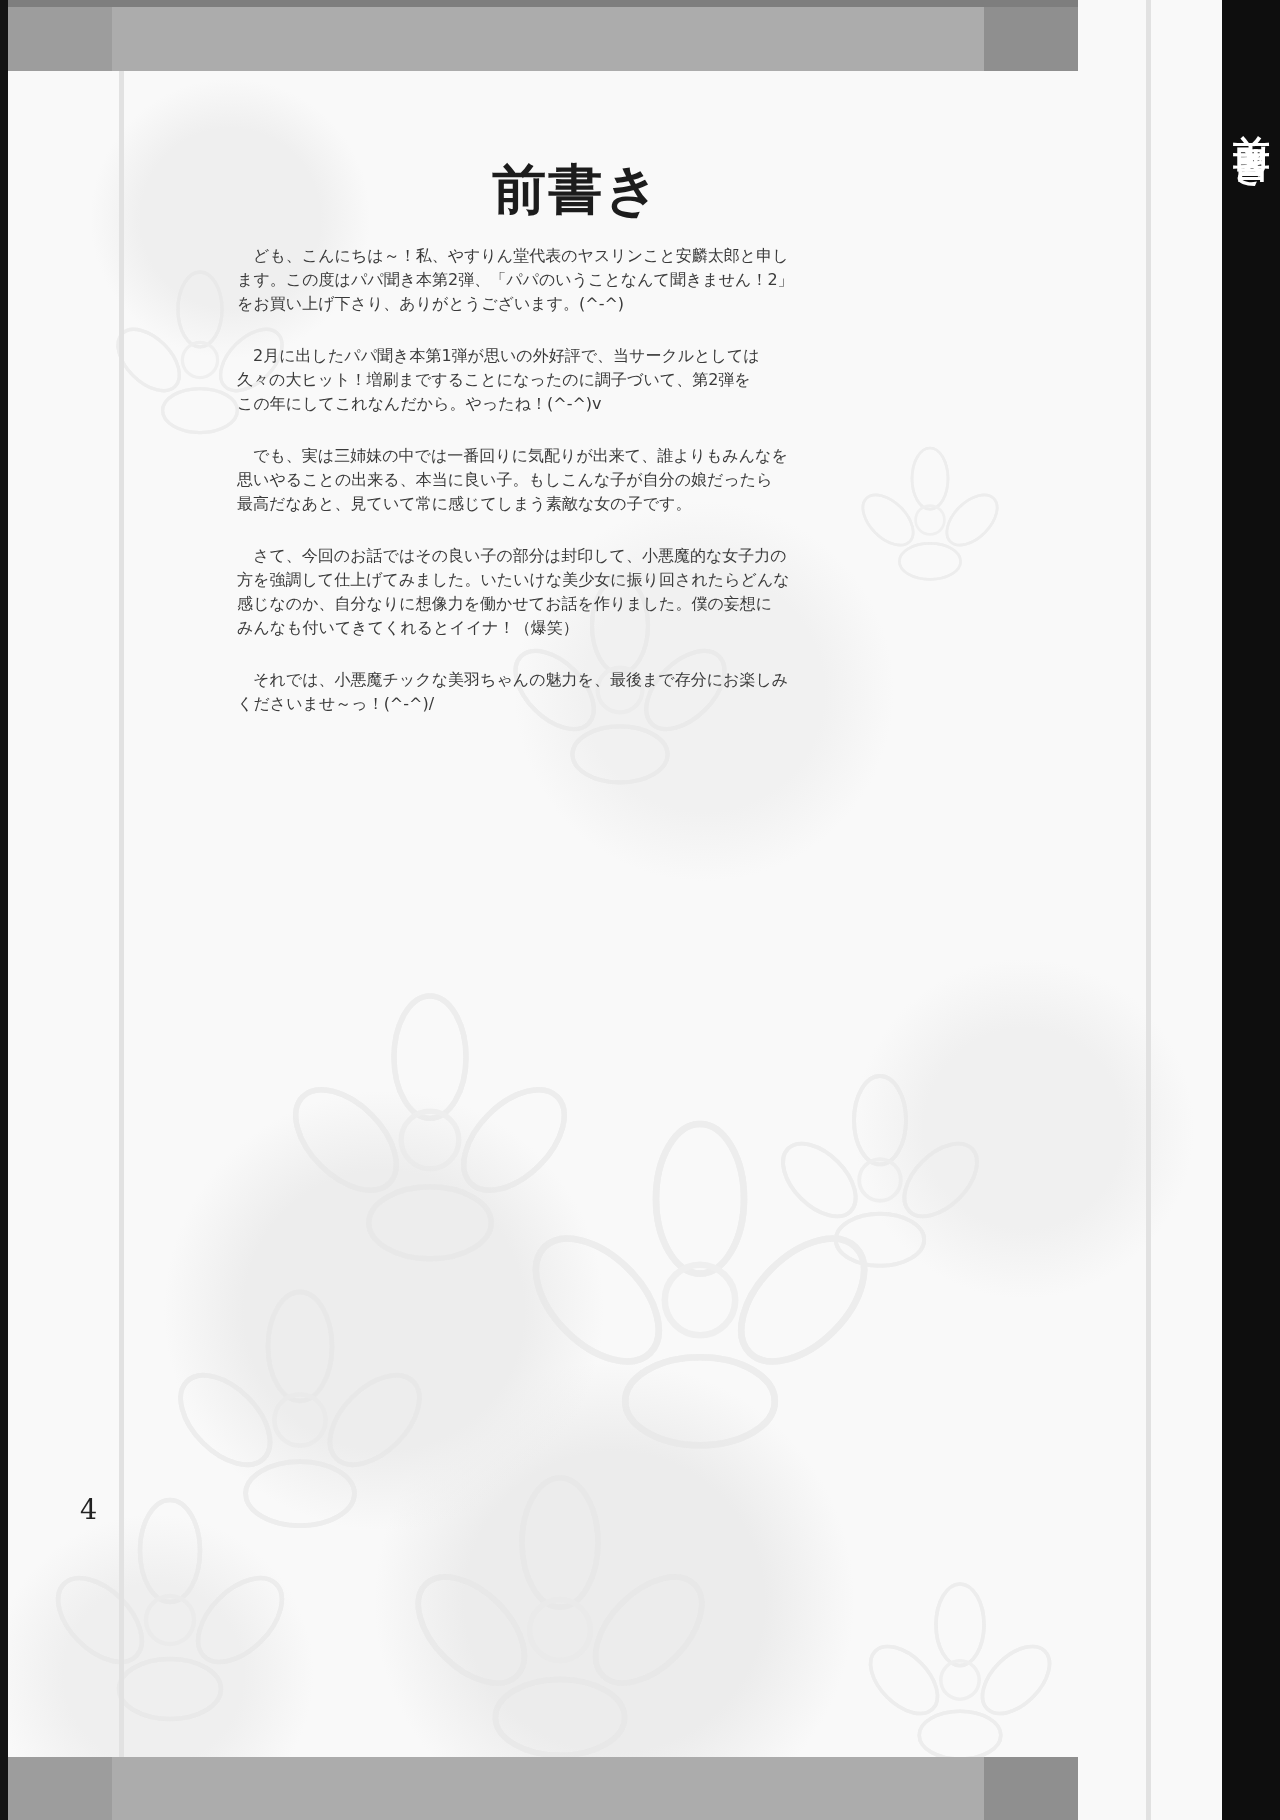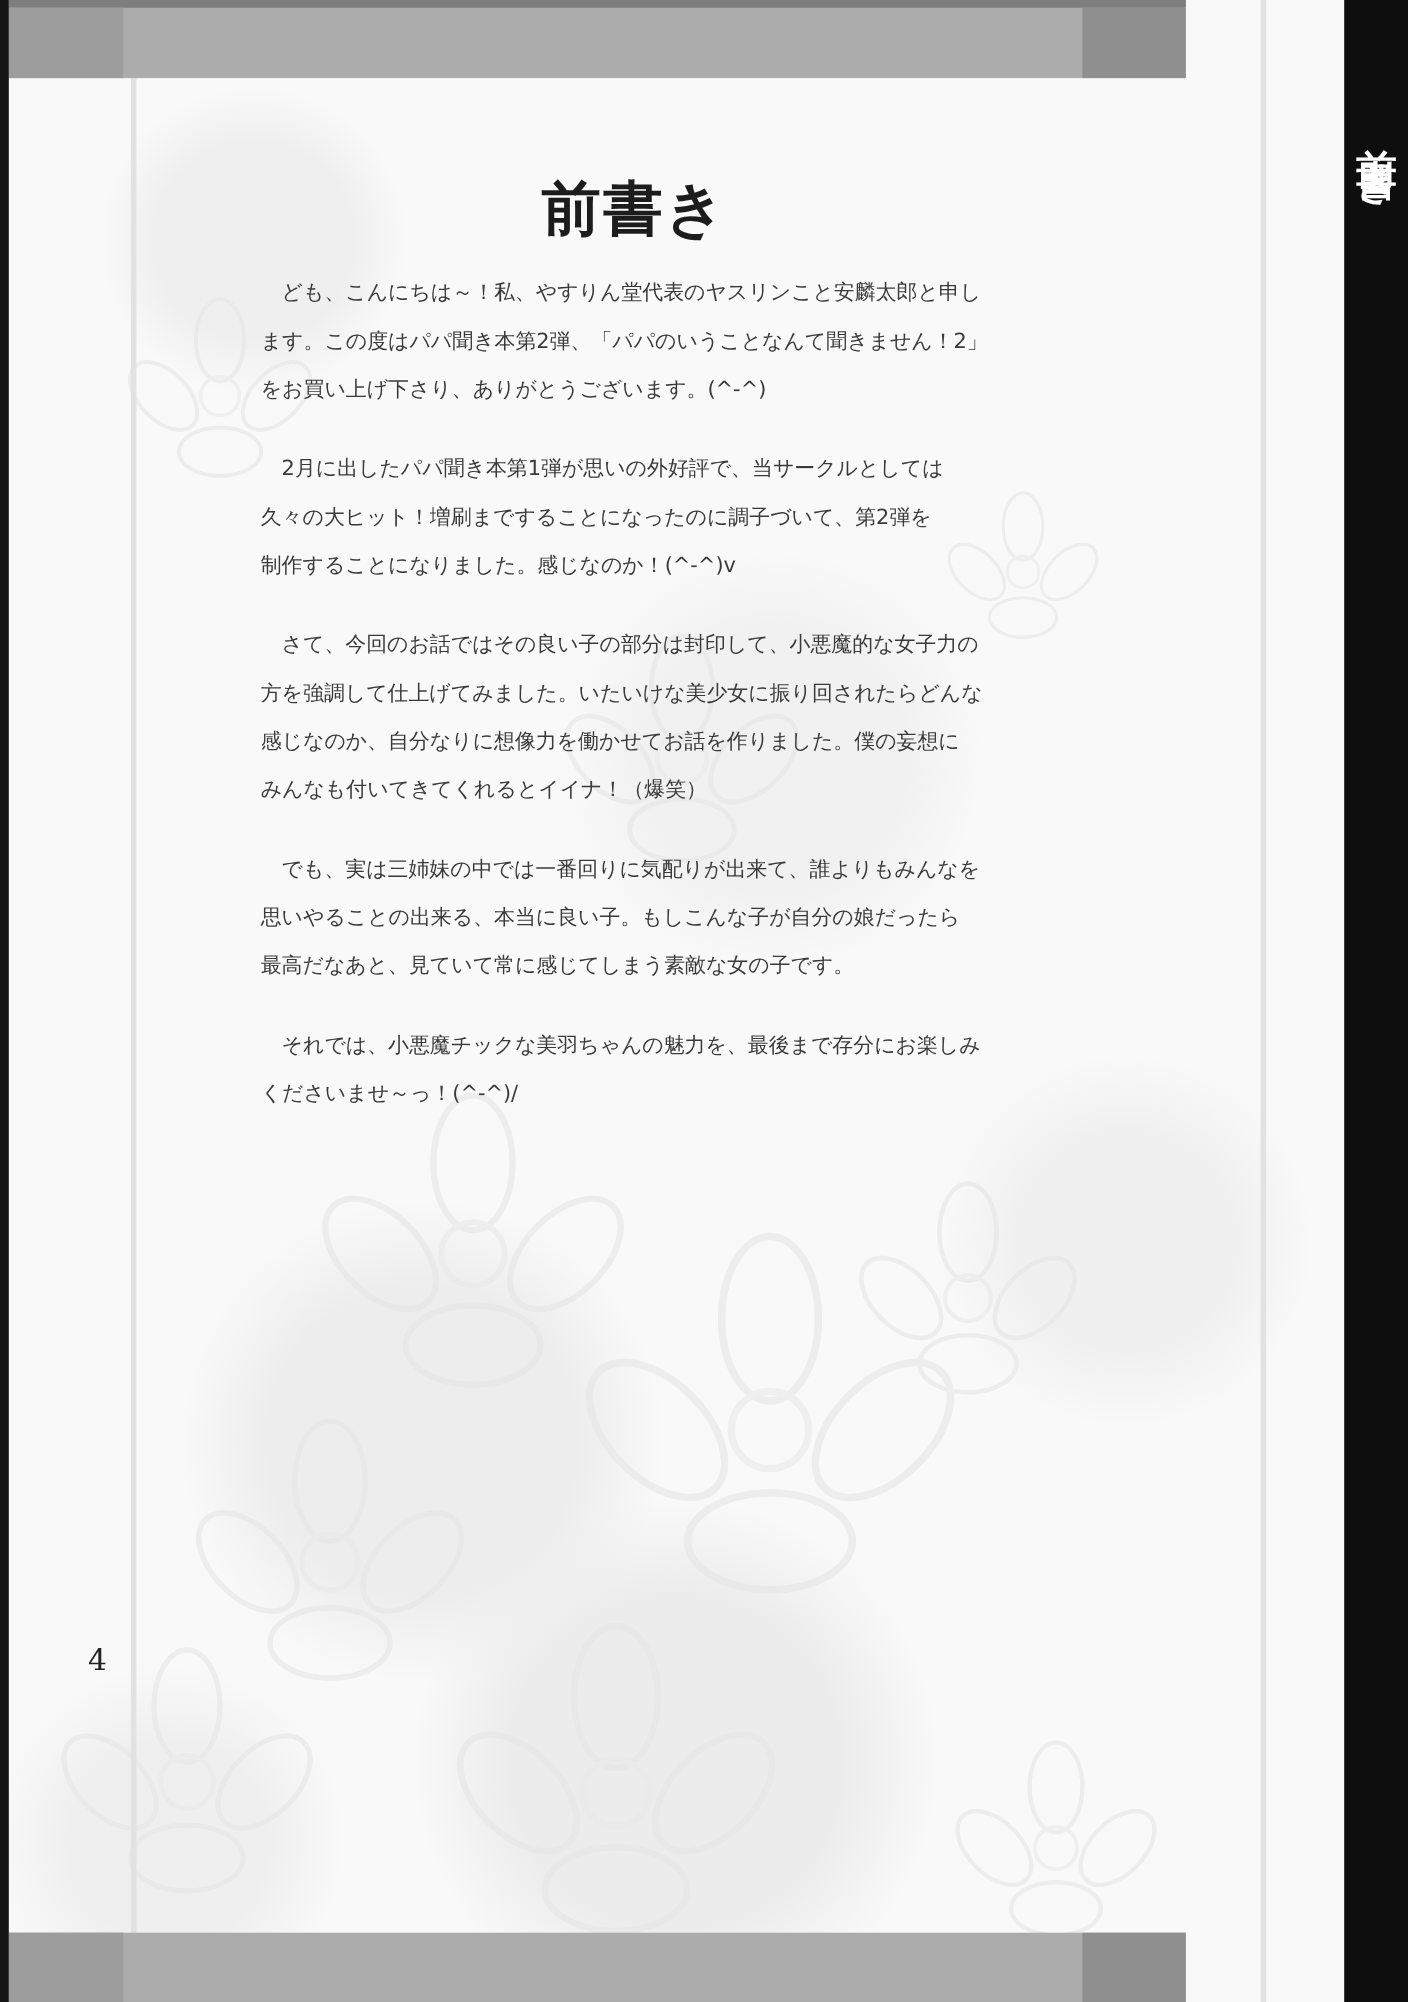--- a/index.html
+++ b/index.html
@@ -49,21 +49,21 @@
     text-align:center;
     font-size:54px;font-weight:bold;color:#1c1c1c;letter-spacing:2px;
   }
   
   .body-text{
     position:absolute;left:237px;top:244px;width:690px;
     color:#3a3a3a;
   }
   .body-text p{
     margin:0 0 28px 0;
-    font-size:19px;line-height:44px;
+    font-size:16px;line-height:24px;
     white-space:pre-line;
     letter-spacing:0px;
   }
   
   .page-number{
     position:absolute;left:80px;top:1494px;
     font-family:"DejaVu Serif", serif;
     font-size:27px;color:#222222;
   }
 </style>
@@ -119,27 +119,27 @@
   </div>
 
   <h1 class="title">前書き</h1>
 
   <div class="body-text">
     <p>　ども、こんにちは～！私、やすりん堂代表のヤスリンこと安麟太郎と申し
 ます。この度はパパ聞き本第2弾、「パパのいうことなんて聞きません！2」
 をお買い上げ下さり、ありがとうございます。(^-^)</p>
     <p>　2月に出したパパ聞き本第1弾が思いの外好評で、当サークルとしては
 久々の大ヒット！増刷まですることになったのに調子づいて、第2弾を
-制作することになりました。感じなのか！(^-^)v</p>
+この年にしてこれなんだから。やったね！(^-^)v</p>
+    <p>　でも、実は三姉妹の中では一番回りに気配りが出来て、誰よりもみんなを
+思いやることの出来る、本当に良い子。もしこんな子が自分の娘だったら
+最高だなあと、見ていて常に感じてしまう素敵な女の子です。</p>
     <p>　さて、今回のお話ではその良い子の部分は封印して、小悪魔的な女子力の
 方を強調して仕上げてみました。いたいけな美少女に振り回されたらどんな
 感じなのか、自分なりに想像力を働かせてお話を作りました。僕の妄想に
 みんなも付いてきてくれるとイイナ！（爆笑）</p>
-    <p>　でも、実は三姉妹の中では一番回りに気配りが出来て、誰よりもみんなを
-思いやることの出来る、本当に良い子。もしこんな子が自分の娘だったら
-最高だなあと、見ていて常に感じてしまう素敵な女の子です。</p>
     <p>　それでは、小悪魔チックな美羽ちゃんの魅力を、最後まで存分にお楽しみ
 くださいませ～っ！(^-^)/</p>
   </div>
 
   <div class="page-number">4</div>
 
 </div>
 
 </body></html>

